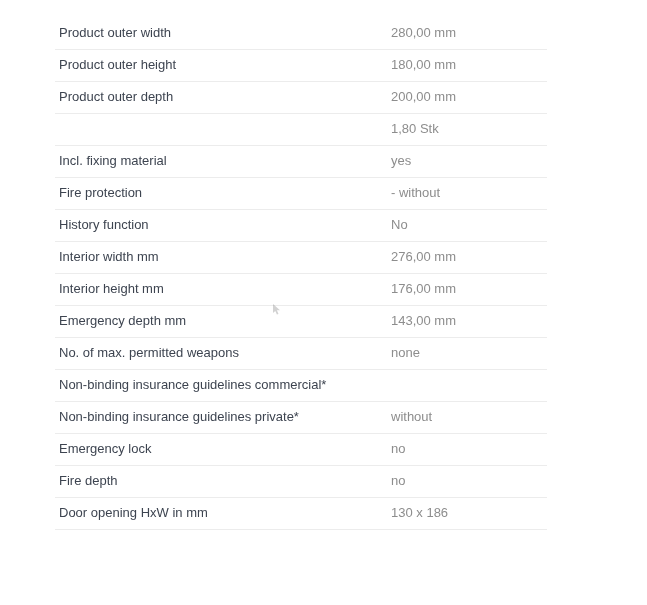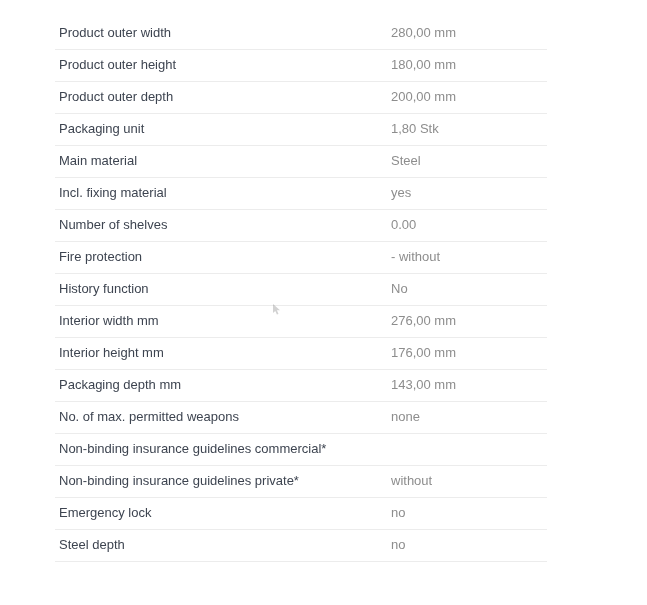--- a/index.html
+++ b/index.html
@@ -96,73 +96,68 @@
       </div>
       <div class="spec-row">
         <span class="spec-row-label">Product outer height</span>
         <span class="spec-row-value">180,00 mm</span>
       </div>
       <div class="spec-row">
         <span class="spec-row-label">Product outer depth</span>
         <span class="spec-row-value">200,00 mm</span>
       </div>
       <div class="spec-row">
-        <span class="spec-row-label">Packaging unit</span>
         <span class="spec-row-value">1,80 Stk</span>
-      </div>
-      <div class="spec-row">
-        <span class="spec-row-label">Main material</span>
-        <span class="spec-row-value">Steel</span>
       </div>
       <div class="spec-row">
         <span class="spec-row-label">Incl. fixing material</span>
         <span class="spec-row-value">yes</span>
-      </div>
-      <div class="spec-row">
-        <span class="spec-row-label">Number of shelves</span>
-        <span class="spec-row-value">0.00</span>
       </div>
       <div class="spec-row">
         <span class="spec-row-label">Fire protection</span>
         <span class="spec-row-value">- without</span>
       </div>
       <div class="spec-row">
         <span class="spec-row-label">History function</span>
         <span class="spec-row-value">No</span>
       </div>
       <div class="spec-row">
         <span class="spec-row-label">Interior width mm</span>
         <span class="spec-row-value">276,00 mm</span>
       </div>
       <div class="spec-row">
         <span class="spec-row-label">Interior height mm</span>
         <span class="spec-row-value">176,00 mm</span>
       </div>
       <div class="spec-row">
-        <span class="spec-row-label">Packaging depth mm</span>
+        <span class="spec-row-label">Emergency depth mm</span>
         <span class="spec-row-value">143,00 mm</span>
       </div>
       <div class="spec-row">
         <span class="spec-row-label">No. of max. permitted weapons</span>
         <span class="spec-row-value">none</span>
       </div>
       <div class="spec-row">
         <span class="spec-row-label">Non-binding insurance guidelines commercial*</span>
       </div>
       <div class="spec-row">
         <span class="spec-row-label">Non-binding insurance guidelines private*</span>
         <span class="spec-row-value">without</span>
       </div>
       <div class="spec-row">
         <span class="spec-row-label">Emergency lock</span>
         <span class="spec-row-value">no</span>
       </div>
       <div class="spec-row">
-        <span class="spec-row-label">Steel depth</span>
+        <span class="spec-row-label">Fire depth</span>
         <span class="spec-row-value">no</span>
+      </div>
+      <div class="spec-row">
+        <span class="spec-row-label">Door opening HxW in mm</span>
+        <span class="spec-row-value">130 x 186</span>
       </div>
     </div>
 
   <div id="pointer-artifact">
     <svg viewBox="0 0 14 12" width="14" height="12" aria-hidden="true">
       <path d="M1 0 L1 9 L3.3 6.9 L4.9 10.6 L6.5 9.9 L4.9 6.3 L8 6.3 Z" fill="#6e6e6e"></path>
     </svg>
   </div>
 
 </div>

